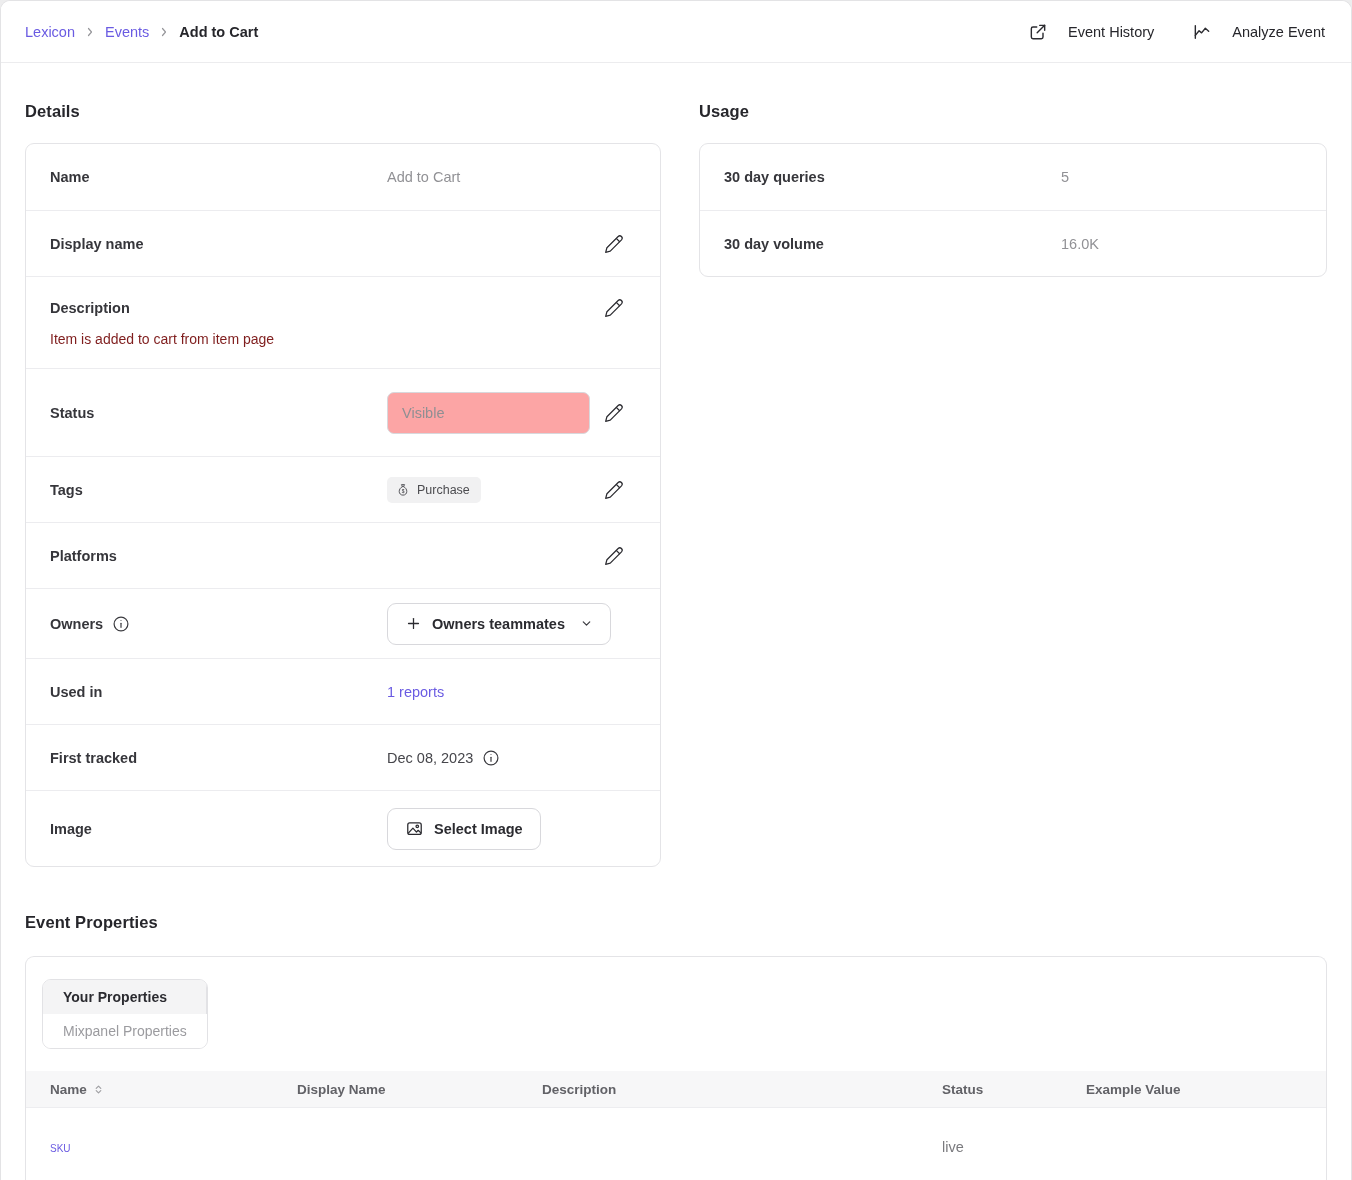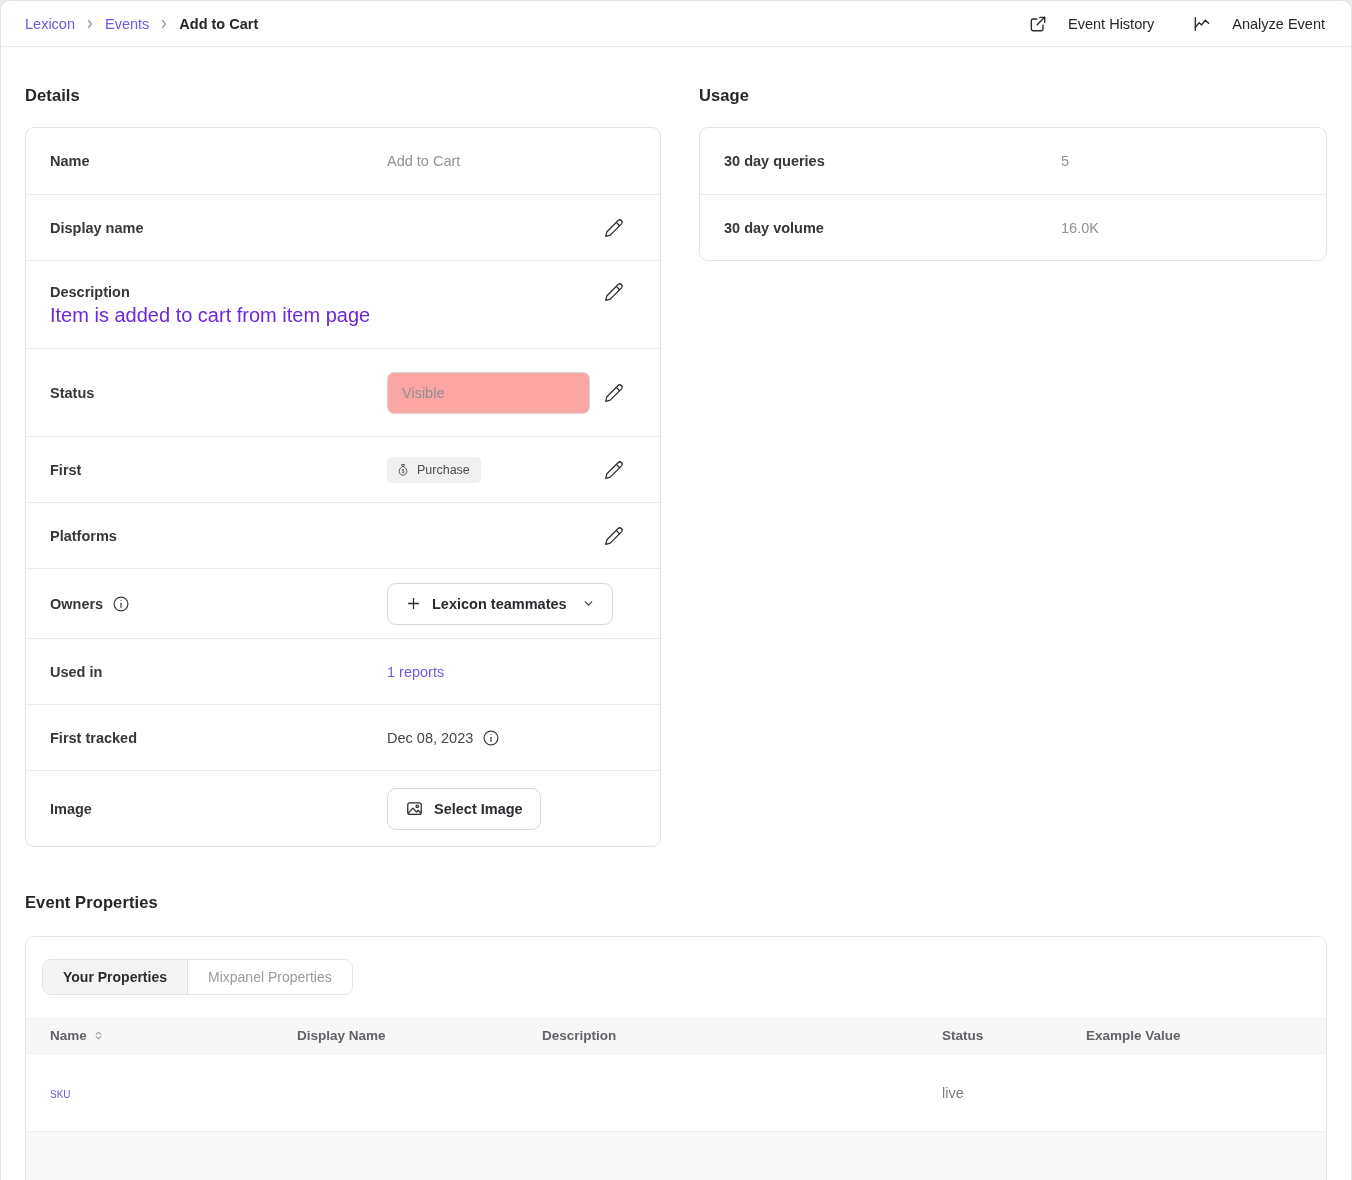--- a/index.html
+++ b/index.html
@@ -4,21 +4,21 @@
 <style>
   * { margin:0; padding:0; box-sizing:border-box; }
   html,body { width:1352px; height:1180px; background:#ededee; font-family:"Liberation Sans", sans-serif; }
   .app {
     width:1352px; height:1180px; background:#fff;
     border:1px solid #e3e3e5; border-bottom:none;
     border-radius:10px 10px 0 0; overflow:hidden;
   }
   
   .topbar {
-    height:46px; display:flex; align-items:center; justify-content:space-between;
+    height:62px; display:flex; align-items:center; justify-content:space-between;
     padding:0 26px 0 24px; border-bottom:1px solid #ececee; background:#fff;
   }
   .breadcrumb { display:flex; align-items:center; gap:9px; font-size:14.5px; }
   .crumb-link { color:#6a5be2; text-decoration:none; cursor:pointer; }
   .crumb-sep { color:#97979b; display:flex; align-items:center; }
   .crumb-current { color:#26262b; font-weight:700; }
   .top-actions { display:flex; align-items:center; gap:38px; }
   .action-btn {
     display:inline-flex; align-items:center; gap:20px; background:none; border:none;
     font-family:inherit; font-size:14.5px; font-weight:400; color:#26262b; cursor:pointer;
@@ -40,21 +40,21 @@
   .pencil-btn { background:none; border:none; cursor:pointer; color:#2b2b30; margin-left:auto; margin-right:10px; display:flex; align-items:center; padding:2px; }
   .info-icon { color:#3a3a3f; display:flex; align-items:center; cursor:pointer; background:none; border:none; }
 
   .row-status { min-height:88px; }
   .row-owners { min-height:70px; }
   .row-image  { min-height:76px; }
 
   .row-desc { flex-direction:column; align-items:stretch; padding:19px 24px 21px 24px; }
   .desc-head { display:flex; align-items:center; }
   .desc-head .row-label { flex:1; }
-  .desc-text { font-size:20px; color:#6d28d9; }
+  .desc-text { margin-top:11px; font-size:14px; color:#7f1d1d; }
 
   .status-input {
     width:203px; height:42px; border:1px solid #d8d8dc; border-radius:7px; padding:0 14px;
     font-family:inherit; font-size:14.5px; color:#3c3c41; background:#fca5a5; outline:none;
   }
   .status-input::placeholder { color:#8f8f93; }
 
   .tag-chip {
     display:inline-flex; align-items:center; gap:7px; background:#f1f1f2; border-radius:5px;
     padding:6px 11px 6px 9px; font-size:12.5px; color:#4c4c50; font-weight:400;
@@ -66,21 +66,21 @@
     border:1px solid #d8d8dc; border-radius:9px; background:#fff; cursor:pointer;
     font-family:inherit; font-size:14.5px; font-weight:600; color:#2b2b30;
   }
   .btn-outline .chev { margin-left:5px; color:#3a3a3f; }
 
   .link { color:#6a5be2; text-decoration:none; cursor:pointer; font-size:14.5px; }
 
   
   .props-section { margin-top:46px; }
   .props-card { border:1px solid #e4e4e7; border-top-left-radius:9px; border-top-right-radius:9px; border-bottom:none; margin-top:24px; background:#fff; }
-  .tab-group { display:inline-flex; border:1px solid #e2e2e5; border-radius:9px; overflow:hidden; margin:22px 0 0 16px; }
+  .tab-group { display:inline-flex; border:1px solid #e2e2e5; border-radius:9px; overflow:hidden; margin:22px 0 0 16px;flex-direction:column; }
   .tab { height:34px; display:flex; align-items:center; padding:0 20px; font-size:14px; cursor:pointer; background:#fff; border:none; font-family:inherit; }
   .tab.active { background:#f4f4f5; color:#2b2b30; font-weight:700; border-right:1px solid #e2e2e5; }
   .tab.inactive { color:#9b9b9f; font-weight:400; }
 
   .ptable { margin-top:22px; }
   .t-head, .t-row { display:grid; grid-template-columns:247px 245px 400px 144px 1fr; align-items:center; padding:0 24px; }
   .t-head { height:36px; background:#f7f7f8; font-size:13.5px; font-weight:600; color:#626267; }
   .t-head .th { display:flex; align-items:center; gap:6px; }
   .sort-icon { color:#a0a0a4; display:flex; }
   .t-row { min-height:78px; border-top:1px solid #ededf0; cursor:pointer; }
@@ -183,21 +183,21 @@
               <span style="display:flex;">
                 <svg width="20" height="20" viewBox="0 0 24 24" fill="none" stroke="currentColor" stroke-width="1.5" stroke-linecap="round" stroke-linejoin="round">
                     <path d="M17 3a2.83 2.83 0 0 1 4 4L7.5 20.5 2 22l1.5-5.5Z"></path>
                     <path d="M15 5.5l3.5 3.5"></path>
                   </svg>
               </span>
             </button>
           </div>
 
           <div class="detail-row">
-            <span class="row-label">First</span>
+            <span class="row-label">Tags</span>
             <span class="row-value">
               <span class="tag-chip">
                 <span style="display:flex;">
                   <svg width="14" height="14" viewBox="0 0 24 24" fill="none" stroke="currentColor" stroke-width="1.7">
                       <path d="M9.3 2.8h5.4l-1.9 3.4h-1.6L9.3 2.8z"></path>
                       <path d="M10.8 6.2h2.4c3.3 1.9 5.3 5.1 5.3 8.2 0 3.7-2.6 6.4-6.5 6.4s-6.5-2.7-6.5-6.4c0-3.1 2-6.3 5.3-8.2z"></path>
                       <text x="12" y="17" font-size="8.5" text-anchor="middle" fill="currentColor" stroke="none" font-weight="bold">$</text>
                     </svg>
                 </span>
                 <span>Purchase</span>
@@ -240,21 +240,21 @@
               </button>
             </span>
             <span class="row-value">
               <button class="btn-outline">
                 <span style="display:flex;">
                   <svg width="17" height="17" viewBox="0 0 24 24" fill="none" stroke="currentColor" stroke-width="1.8" stroke-linecap="round">
                       <line x1="12" y1="5" x2="12" y2="19"></line>
                       <line x1="5" y1="12" x2="19" y2="12"></line>
                     </svg>
                 </span>
-                <span>Lexicon teammates</span>
+                <span>Owners teammates</span>
                 <span class="chev" style="display:flex;">
                   <svg width="13" height="13" viewBox="0 0 24 24" fill="none" stroke="currentColor" stroke-width="2.2" stroke-linecap="round" stroke-linejoin="round">
                       <polyline points="6 9 12 15 18 9"></polyline>
                     </svg>
                 </span>
               </button>
             </span>
           </div>
 
           <div class="detail-row">

